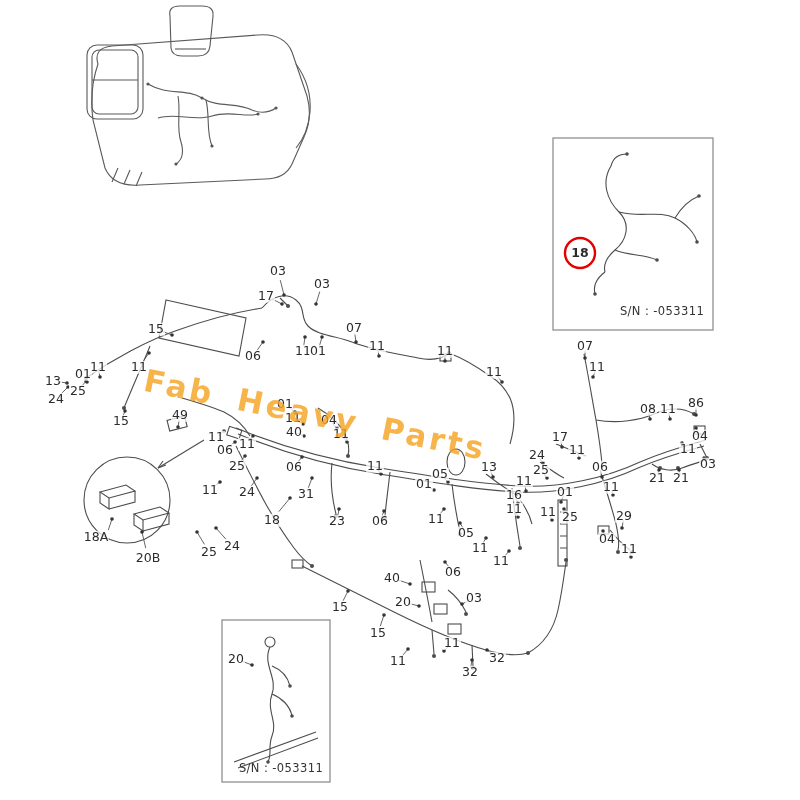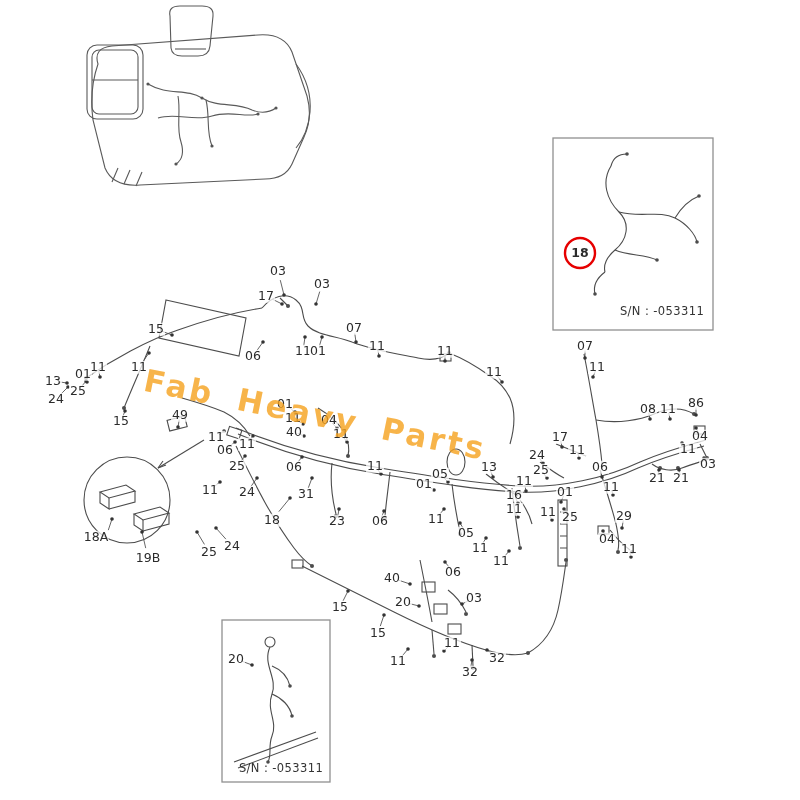--- a/index.html
+++ b/index.html
@@ -411,21 +411,21 @@
       <span class="callout" style="left: 696px; top: 403px;">86</span>
       <span class="callout" style="left: 700px; top: 436px;">04</span>
       <span class="callout" style="left: 688px; top: 449px;">11</span>
       <span class="callout" style="left: 657px; top: 478px;">21</span>
       <span class="callout" style="left: 681px; top: 478px;">21</span>
       <span class="callout" style="left: 708px; top: 464px;">03</span>
       <span class="callout" style="left: 624px; top: 516px;">29</span>
       <span class="callout" style="left: 607px; top: 539px;">04</span>
       <span class="callout" style="left: 629px; top: 549px;">11</span>
       <span class="callout" style="left: 96px; top: 537px;">18A</span>
-      <span class="callout" style="left: 148px; top: 558px;">19B</span>
+      <span class="callout" style="left: 148px; top: 558px;">20B</span>
       <span class="callout" style="left: 209px; top: 552px;">25</span>
       <span class="callout" style="left: 232px; top: 546px;">24</span>
       <span class="callout" style="left: 236px; top: 659px;">20</span>
     </div>
 
   <span class="callout" style="left:580px; top:253px; background:transparent; font-weight:bold;">18</span>
 
   <div class="sn" style="left:662px; top:311px;">S/N : -053311</div>
 
   <div class="sn" style="left:281px; top:768px;">S/N : -053311</div>

